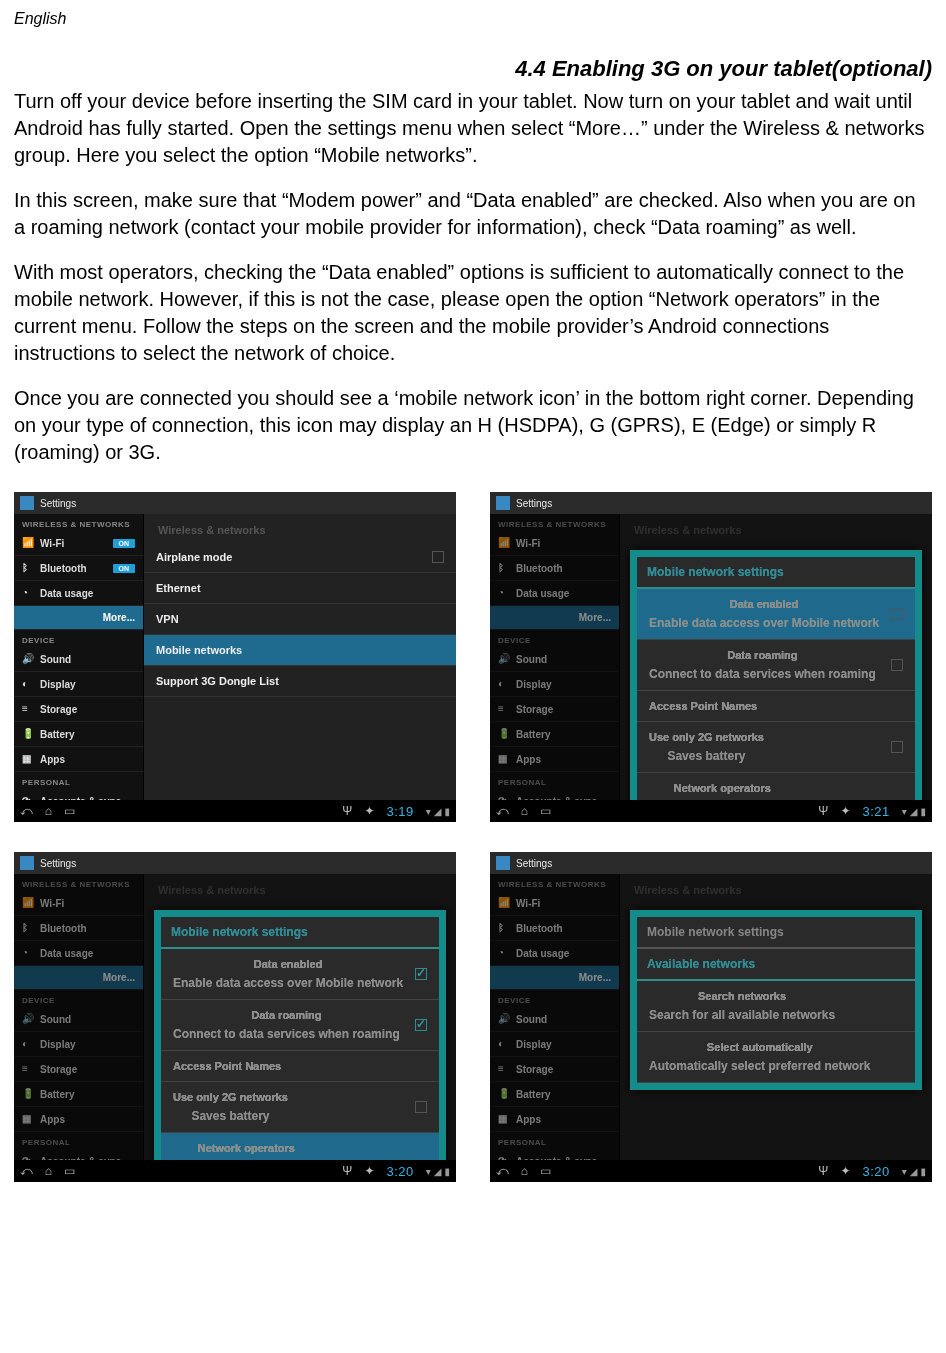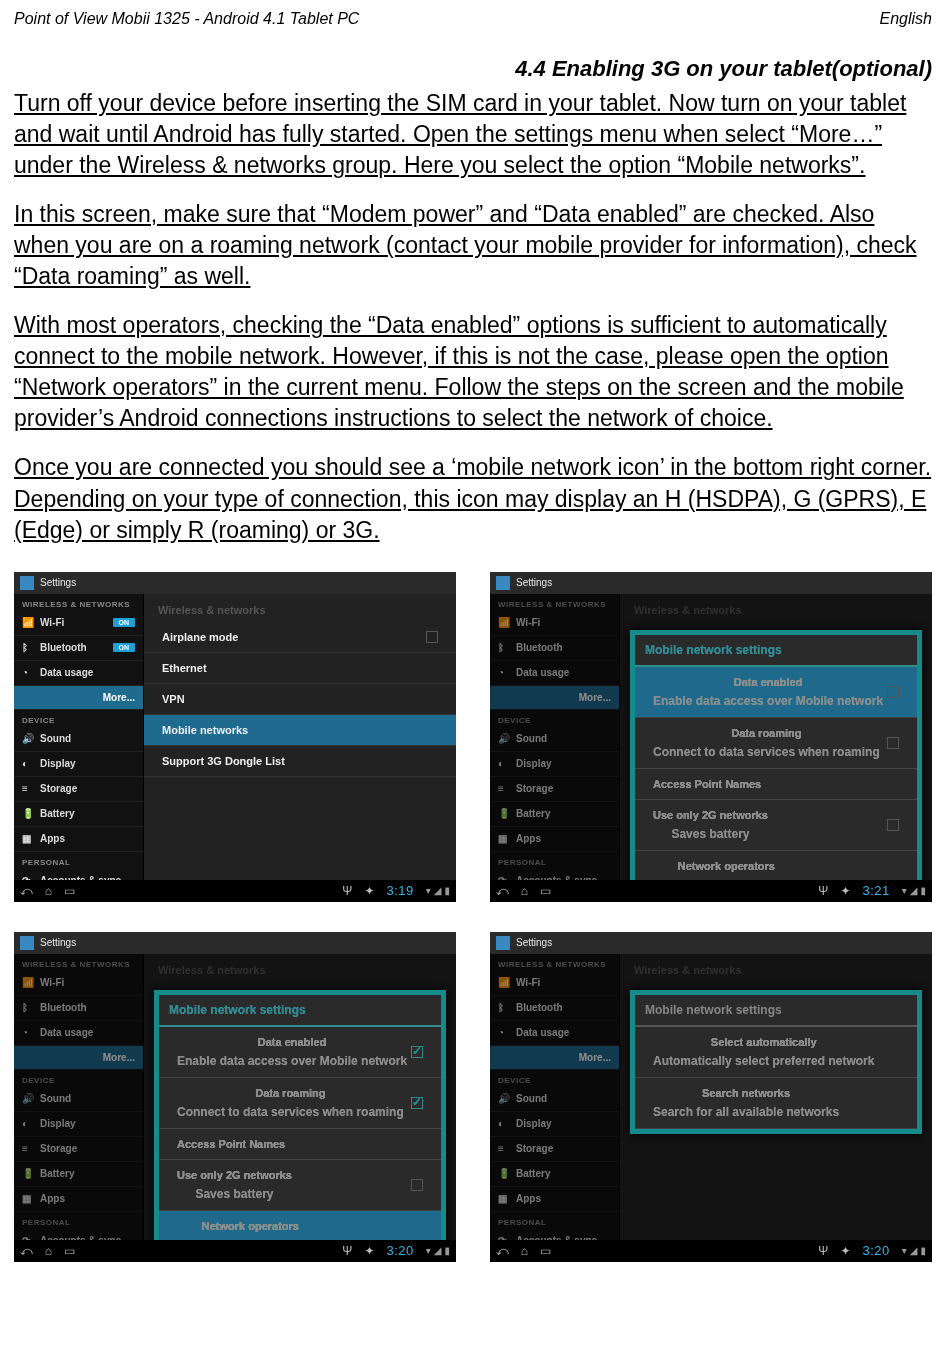--- a/index.html
+++ b/index.html
@@ -6,57 +6,56 @@
   body {
     font-family: Arial, Helvetica, sans-serif;
     background: #fff;
     width: 946px;
     margin: 0 auto;
     padding: 10px 14px;
     color: #000;
   }
   .doc-header { display: flex; justify-content: space-between; font-style: italic; font-size: 16px; margin-bottom: 28px; }
   .section-title { font-size: 22px; font-weight: bold; font-style: italic; margin-bottom: 6px; text-align: right; }
-  .para { font-size: 23px; line-height: 1.35; margin-bottom: 18px; text-decoration: underline; }
+  .para { font-size: 20px; line-height: 1.35; margin-bottom: 18px; }
   .shots-grid { display: grid; grid-template-columns: 1fr 1fr; gap: 30px 34px; margin-top: 26px; }
   .shot { background: #4c1d95; color: #eaeaea; font-size: 10px; position: relative; height: 330px; display: flex; flex-direction: column; }
   .shot-titlebar { background: #2a2a2a; height: 22px; display: flex; align-items: center; padding: 0 6px; gap: 6px; }
   .shot-titlebar .sbicon { width: 14px; height: 14px; background: #3a88c2; display: inline-block; }
   .shot-body { flex: 1; display: flex; overflow: hidden; font-weight: bold; }
   .sidebar { width: 130px; background: #111; border-right: 1px solid #000; }
   .sb-cat { font-size: 8px; color: #888; padding: 6px 8px 2px; letter-spacing: .5px; }
   .sb-item { display: flex; align-items: center; justify-content: space-between; padding: 6px 8px; color: #ddd; border-bottom: 1px solid #222; font-size: 10px; }
   .sb-item .iconbox { display: flex; align-items: center; gap: 6px; }
   .sb-item .sicon { width: 12px; height: 12px; display: inline-block; }
   .sb-item.sel { background: #1f6a8f; color: #fff; justify-content: flex-end; }
   .toggle-on { background: #1f9ed8; color:#fff; font-size:7px; padding:1px 6px; border-radius:1px; }
   .content { flex:1; background: #222; position: relative; }
   .content .inner-title { color:#555; font-size:11px; padding:10px 14px 6px; }
-  .menu-item { padding: 9px 18px; border-bottom:1px solid #333; color:#eee; font-size:11px; display:flex; justify-content:space-between; align-items:center; }
+  .menu-item { padding: 9px 12px; border-bottom:1px solid #333; color:#eee; font-size:11px; display:flex; justify-content:space-between; align-items:center; }
   .menu-item.sel { background:#1f6a8f; }
   .menu-item .sub { display:block; font-size:12px; color:#aaa; margin-top:6px; }
   .checkbox { width:12px; height:12px; border:1px solid #555; display:inline-block; }
   .checkbox.checked { border-color:#2faad0; position:relative; }
   .checkbox.checked::after { content:"✓"; color:#2faad0; position:absolute; top:-3px; left:0; font-size:12px; }
-  .dialog { position:absolute; top:36px; left:10px; right:10px; background:#2b2b2b; border:5px solid #14b8a6; box-shadow:0 0 10px #000; }
+  .dialog { position:absolute; top:36px; left:10px; right:10px; background:#2b2b2b; border:7px solid #14b8a6; box-shadow:0 0 10px #000; }
   .dialog-title { background:#2b2b2b; color:#33b5e5; font-size:12px; padding:8px 10px; border-bottom:2px solid #33b5e5; }
   .dialog .menu-item { border-bottom:1px solid #444;text-align:center; }
   .dimmed .sidebar, .dimmed .content { filter: brightness(.55); }
   .navbar { height: 22px; background:#000; display:flex; align-items:center; justify-content:space-between; padding:0 6px; }
   .navbar .navleft, .navbar .navright { display:flex; gap:12px; align-items:center; }
   .nicon { color:#bbb; font-size:12px; }
   .clock { color:#33b5e5; font-size:13px; letter-spacing:.5px; }
   .statusicons { display:flex; gap:3px; align-items:center; }
   .statusicons span { color:#999; font-size:10px; }
 </style>
 </head>
 <body>
 
 <div class="doc-header">
-  <span>Point of View Mobii 1325 - Android 4.1 Tablet PC</span>
   <span>English</span>
 </div>
 
 <h2 class="section-title">4.4 Enabling 3G on your tablet(optional)</h2>
 <p class="para">Turn off your device before inserting the SIM card in your tablet. Now turn on your tablet and wait until Android has fully started. Open the settings menu when select “More…” under the Wireless &amp; networks group. Here you select the option “Mobile networks”.</p>
 <p class="para">In this screen, make sure that “Modem power” and “Data enabled” are checked. Also when you are on a roaming network (contact your mobile provider for information), check “Data roaming” as well.</p>
 <p class="para">With most operators, checking the “Data enabled” options is sufficient to automatically connect to the mobile network. However, if this is not the case, please open the option “Network operators” in the current menu. Follow the steps on the screen and the mobile provider’s Android connections instructions to select the network of choice.</p>
 <p class="para">Once you are connected you should see a ‘mobile network icon’ in the bottom right corner. Depending on your type of connection, this icon may display an H (HSDPA), G (GPRS), E (Edge) or simply R (roaming) or 3G.</p>
 
 <div class="shots-grid">
@@ -465,25 +464,26 @@
               <span class="sicon">⟳</span>
               <span>Accounts &amp; sync</span>
             </span>
           </div>
 
       </div>
       <div class="content">
         <div class="inner-title">Wireless &amp; networks</div>
         <div class="dialog" style="filter:brightness(1.8)">
           <div class="dialog-title" style="color:#888;border-bottom-color:#555">Mobile network settings</div>
+          <div class="dialog-title">Available networks</div>
+          <div class="menu-item">
+              <span><span>Search networks</span><span class="sub">Search for all available networks</span></span>
+            </div>
           <div class="menu-item">
               <span><span>Select automatically</span><span class="sub">Automatically select preferred network</span></span>
-            </div>
-          <div class="menu-item">
-              <span><span>Search networks</span><span class="sub">Search for all available networks</span></span>
             </div>
         </div>
       </div>
     </div>
     <div class="navbar">
       <div class="navleft">
           <span class="nicon">⤺</span>
           <span class="nicon">⌂</span>
           <span class="nicon">▭</span>
         </div>

